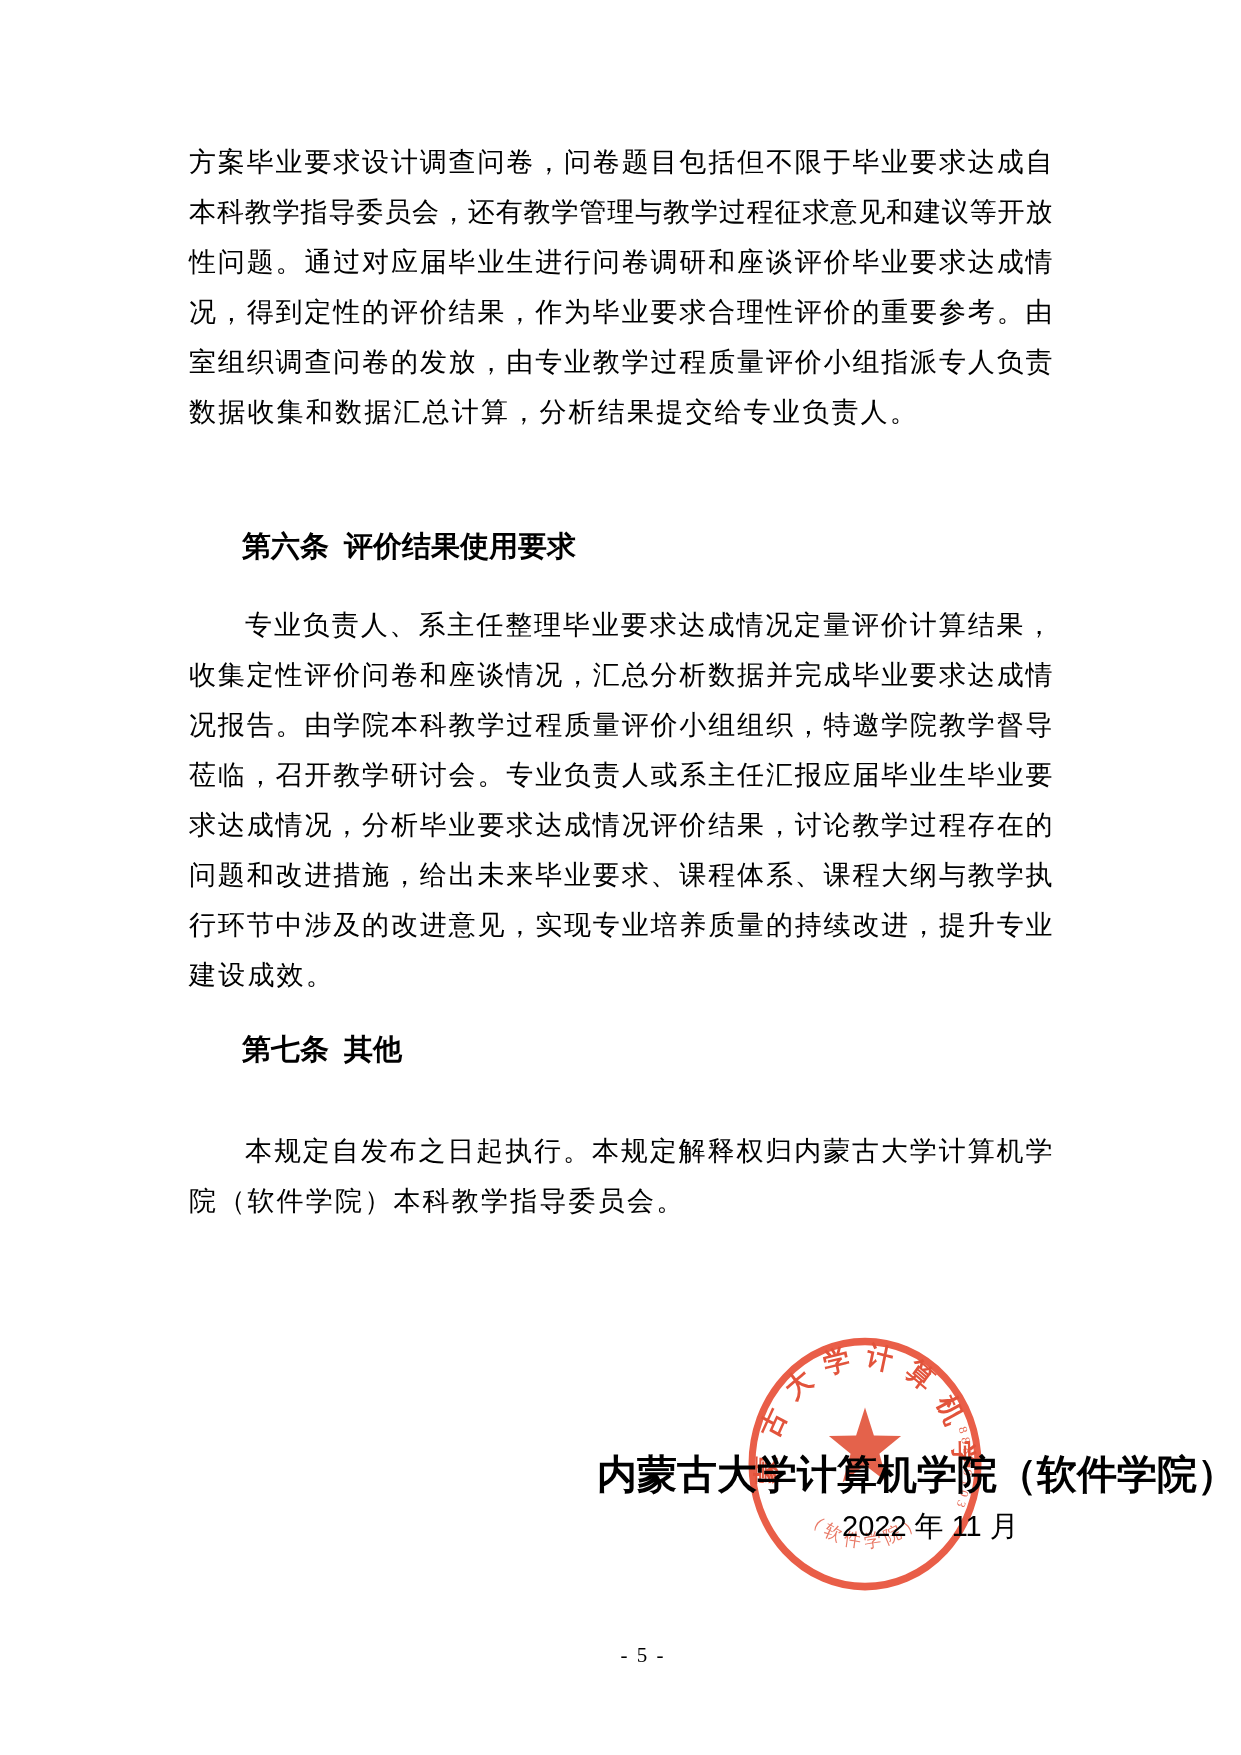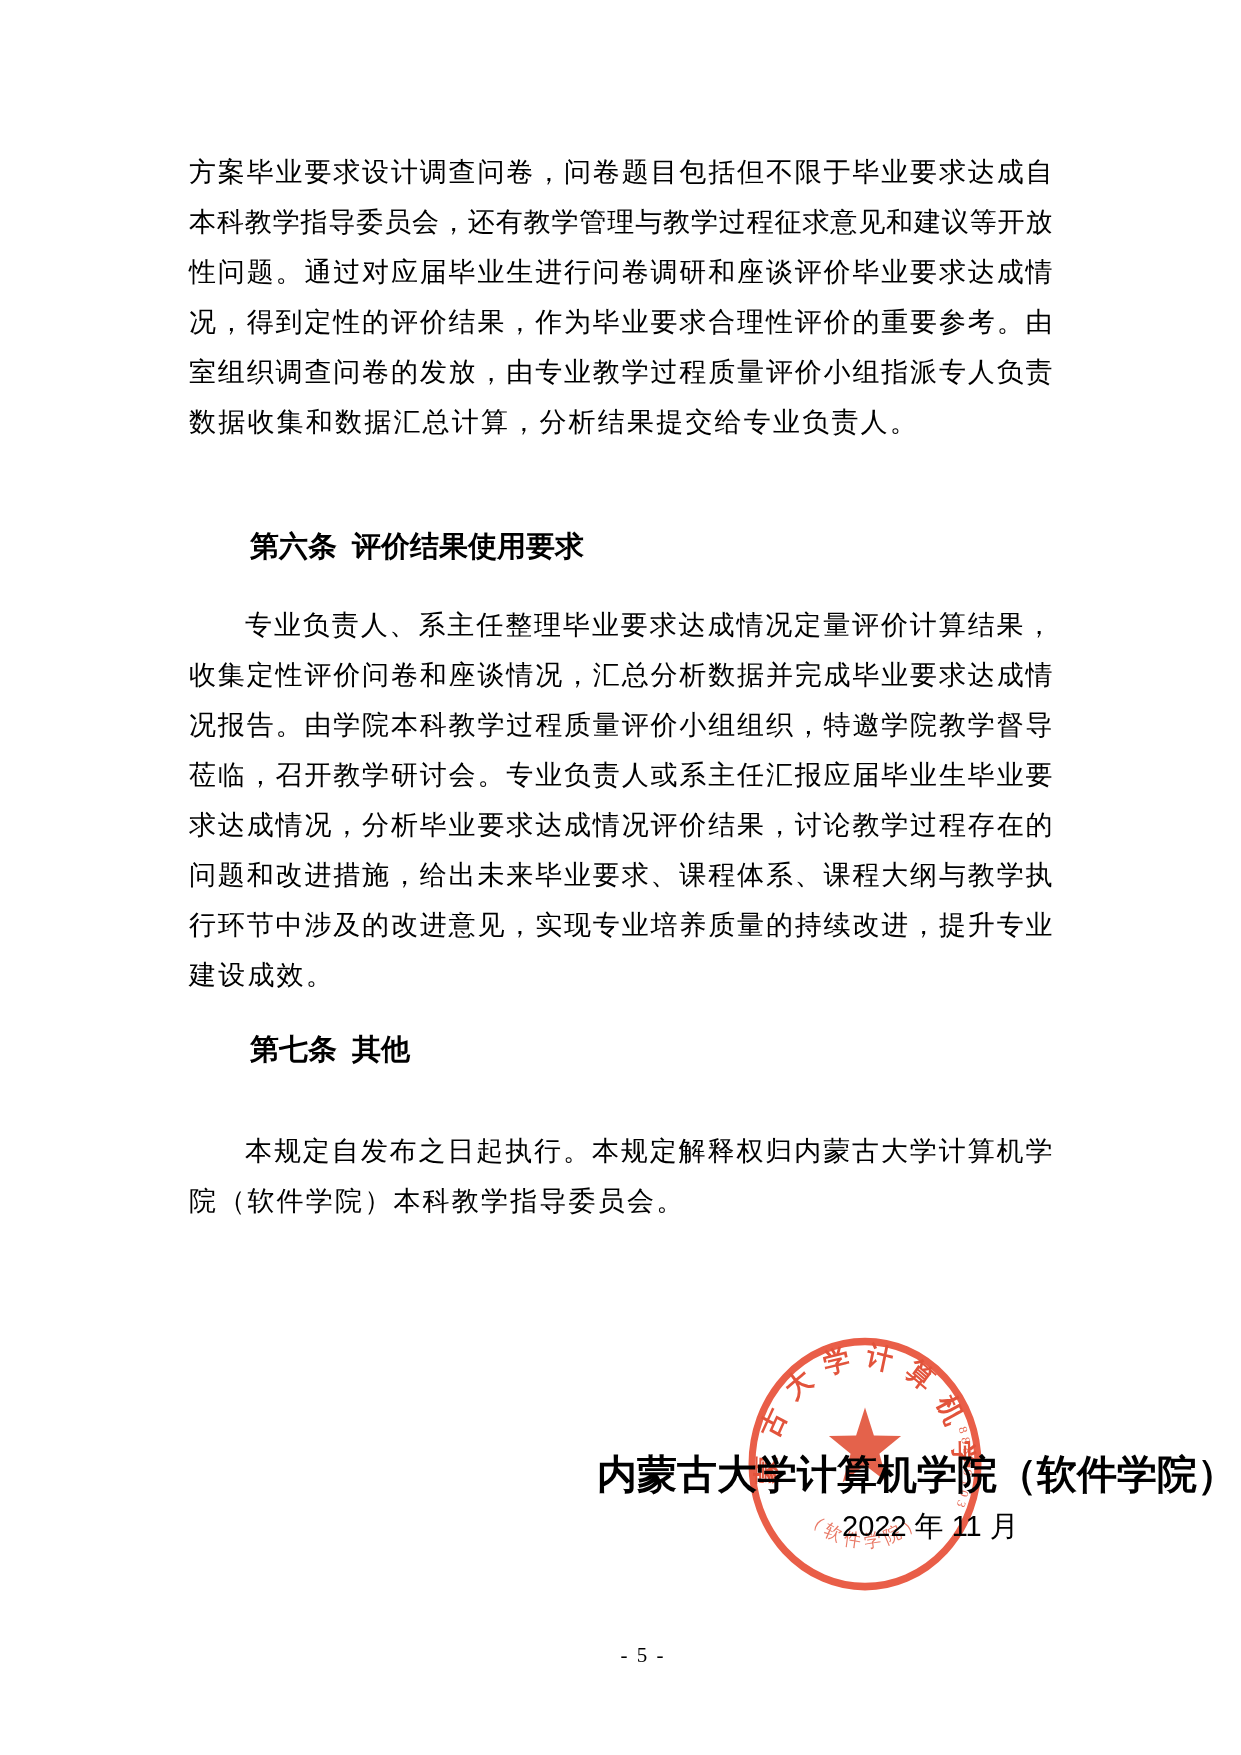--- a/index.html
+++ b/index.html
@@ -25,21 +25,21 @@
     letter-spacing:0.5px;
   }
   .bline.nj{
     text-align-last:left;
     letter-spacing:2.2px;
     white-space:normal;
   }
   .bline.ind{text-indent:56px;}
   .heading{
     position:absolute;
-    left:250px;
+    left:242px;
     font-size:29px;line-height:36px;
     font-weight:bold;
     font-family:"Liberation Sans","DejaVu Sans",sans-serif;
     white-space:nowrap;
   }
   .heading .ht{margin-left:15px;}
   .signature{
     position:absolute;
     left:597px;top:1456px;
     font-size:40px;line-height:36px;
@@ -73,21 +73,21 @@
   }
   .seal .arc-top{font-size:26px;letter-spacing:14px;font-weight:bold;}
   .seal .arc-bottom{font-size:17px;letter-spacing:5px;opacity:0.78;}
   .seal .arc-code{font-size:12px;letter-spacing:3.5px;opacity:0.85;}
 </style>
 </head>
 <body>
 
 <div class="page">
 
-  <div class="para" style="top:147px;">
+  <div class="para" style="top:137px;">
     <div class="bline">方案毕业要求设计调查问卷，问卷题目包括但不限于毕业要求达成自</div>
     <div class="bline">本科教学指导委员会，还有教学管理与教学过程征求意见和建议等开放</div>
     <div class="bline">性问题。通过对应届毕业生进行问卷调研和座谈评价毕业要求达成情</div>
     <div class="bline">况，得到定性的评价结果，作为毕业要求合理性评价的重要参考。由</div>
     <div class="bline">室组织调查问卷的发放，由专业教学过程质量评价小组指派专人负责</div>
     <div class="bline nj">数据收集和数据汇总计算，分析结果提交给专业负责人。</div>
   </div>
 
   <div class="heading" style="top:528px;">
     <span class="hn">第六条</span><span class="ht">评价结果使用要求</span>

